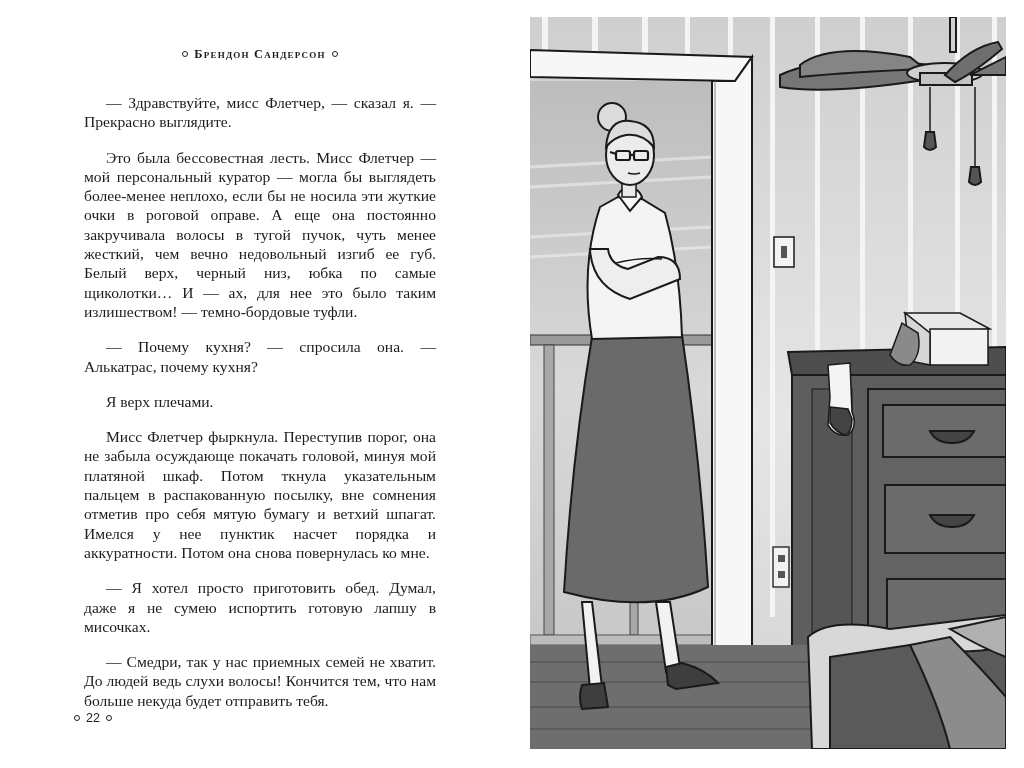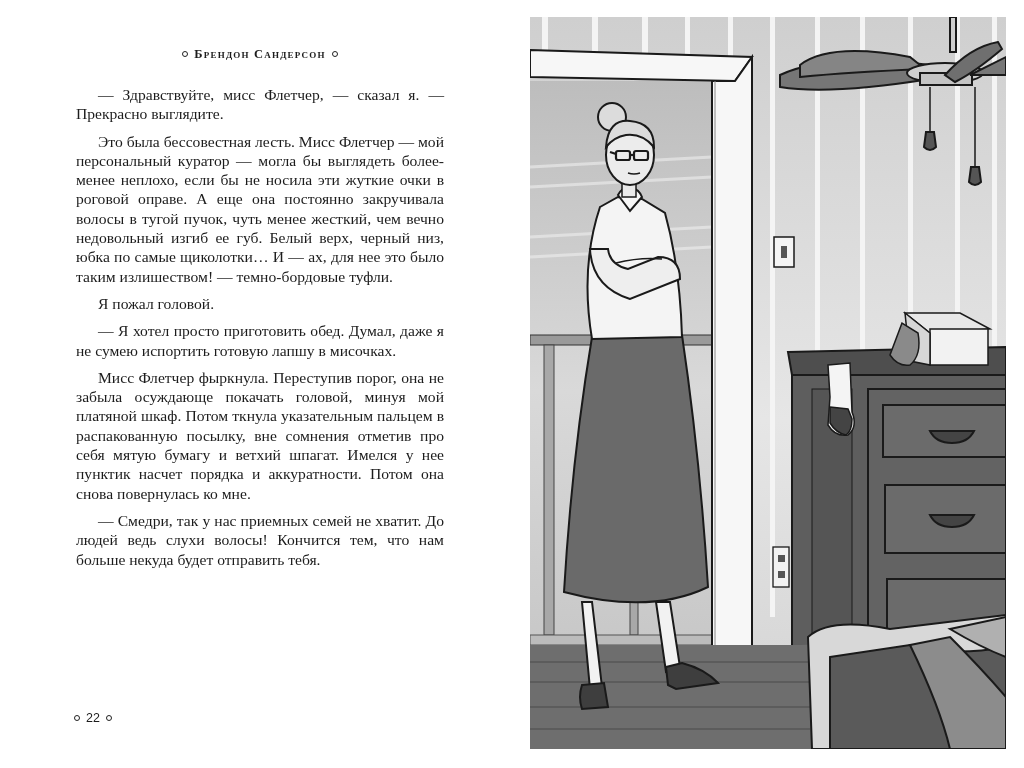--- a/index.html
+++ b/index.html
@@ -19,21 +19,21 @@
     }
     .running-head .orn, .folio .orn {
       display: inline-block; width: 4px; height: 4px; border: 1.3px solid #222;
       border-radius: 50%; vertical-align: middle; margin: 0 6px; position: relative; top: -1px;
     }
     .body-text {
       position: absolute; left: 68px; top: 77px; width: 384px;
       font-size: 15.6px; line-height: 19.3px; text-align: justify;
       hyphens: manual;
     }
-    .body-text p { margin: 8px; text-indent: 22px; }
+    .body-text p { margin: 16px; text-indent: 22px; }
     .folio {
       position: absolute; left: 68px; width: 384px; top: 711px;
       font-size: 12.5px; font-family: "Liberation Sans", sans-serif;
     }
 
     
     .illustration {
       position: absolute; left: 530px; top: 17px; width: 476px; height: 732px;
       overflow: hidden; background: #d9d9d9;
     }
@@ -43,23 +43,24 @@
 <body>
 
 <div class="page-left">
   <div class="running-head">
     <span class="orn"></span><span>Брендон Сандерсон</span><span class="orn"></span>
   </div>
 
   <div class="body-text">
     <p>— Здравствуйте, мисс Флетчер, — сказал я. — Прекрасно выглядите.</p>
     <p>Это была бессовестная лесть. Мисс Флетчер — мой персональный куратор — могла бы выглядеть более-менее неплохо, если бы не носила эти жуткие очки в роговой оправе. А еще она постоянно закручивала волосы в тугой пучок, чуть менее жесткий, чем вечно недовольный изгиб ее губ. Белый верх, черный низ, юбка по самые щиколотки… И — ах, для нее это было таким излишеством! — темно-бордовые туфли.</p>
-    <p>Я пожал головой.</p>
+    <p>— Почему кухня? — спросила она. — Алькатрас, почему кухня?</p>
+    <p>Я верх плечами.</p>
+    <p>Мисс Флетчер фыркнула. Переступив порог, она не забыла осуждающе покачать головой, минуя мой платяной шкаф. Потом ткнула указательным пальцем в распакованную посылку, вне сомнения отметив про себя мятую бумагу и ветхий шпагат. Имелся у нее пунктик насчет порядка и аккуратности. Потом она снова повернулась ко мне.</p>
     <p>— Я хотел просто приготовить обед. Думал, даже я не сумею испортить готовую лапшу в мисочках.</p>
-    <p>Мисс Флетчер фыркнула. Переступив порог, она не забыла осуждающе покачать головой, минуя мой платяной шкаф. Потом ткнула указательным пальцем в распакованную посылку, вне сомнения отметив про себя мятую бумагу и ветхий шпагат. Имелся у нее пунктик насчет порядка и аккуратности. Потом она снова повернулась ко мне.</p>
     <p>— Смедри, так у нас приемных семей не хватит. До людей ведь слухи волосы! Кончится тем, что нам больше некуда будет отправить тебя.</p>
   </div>
 
   <div class="folio">
     <span class="orn"></span><span>22</span><span class="orn"></span>
   </div>
 </div>
 
 <div class="illustration">
   <svg width="476" height="732" viewBox="0 0 476 732" xmlns="http://www.w3.org/2000/svg">

